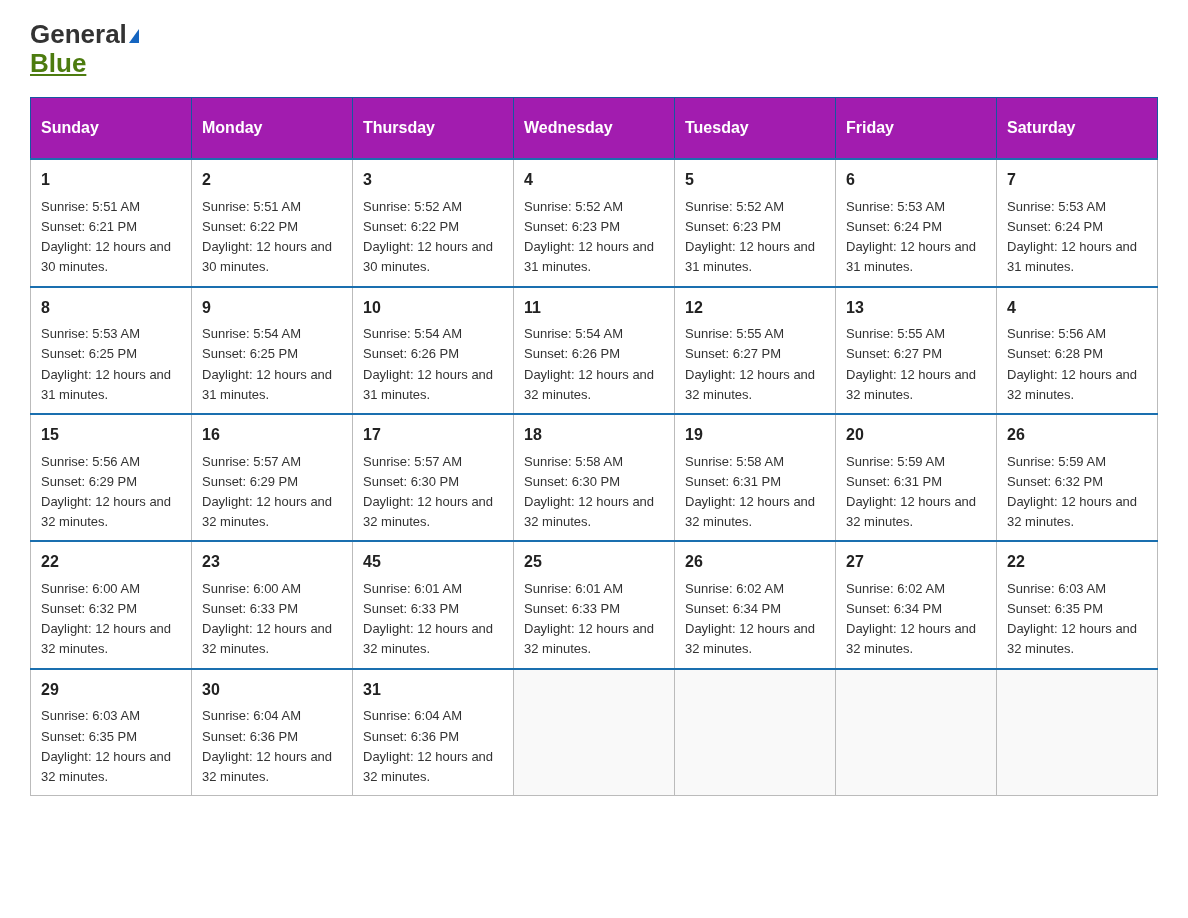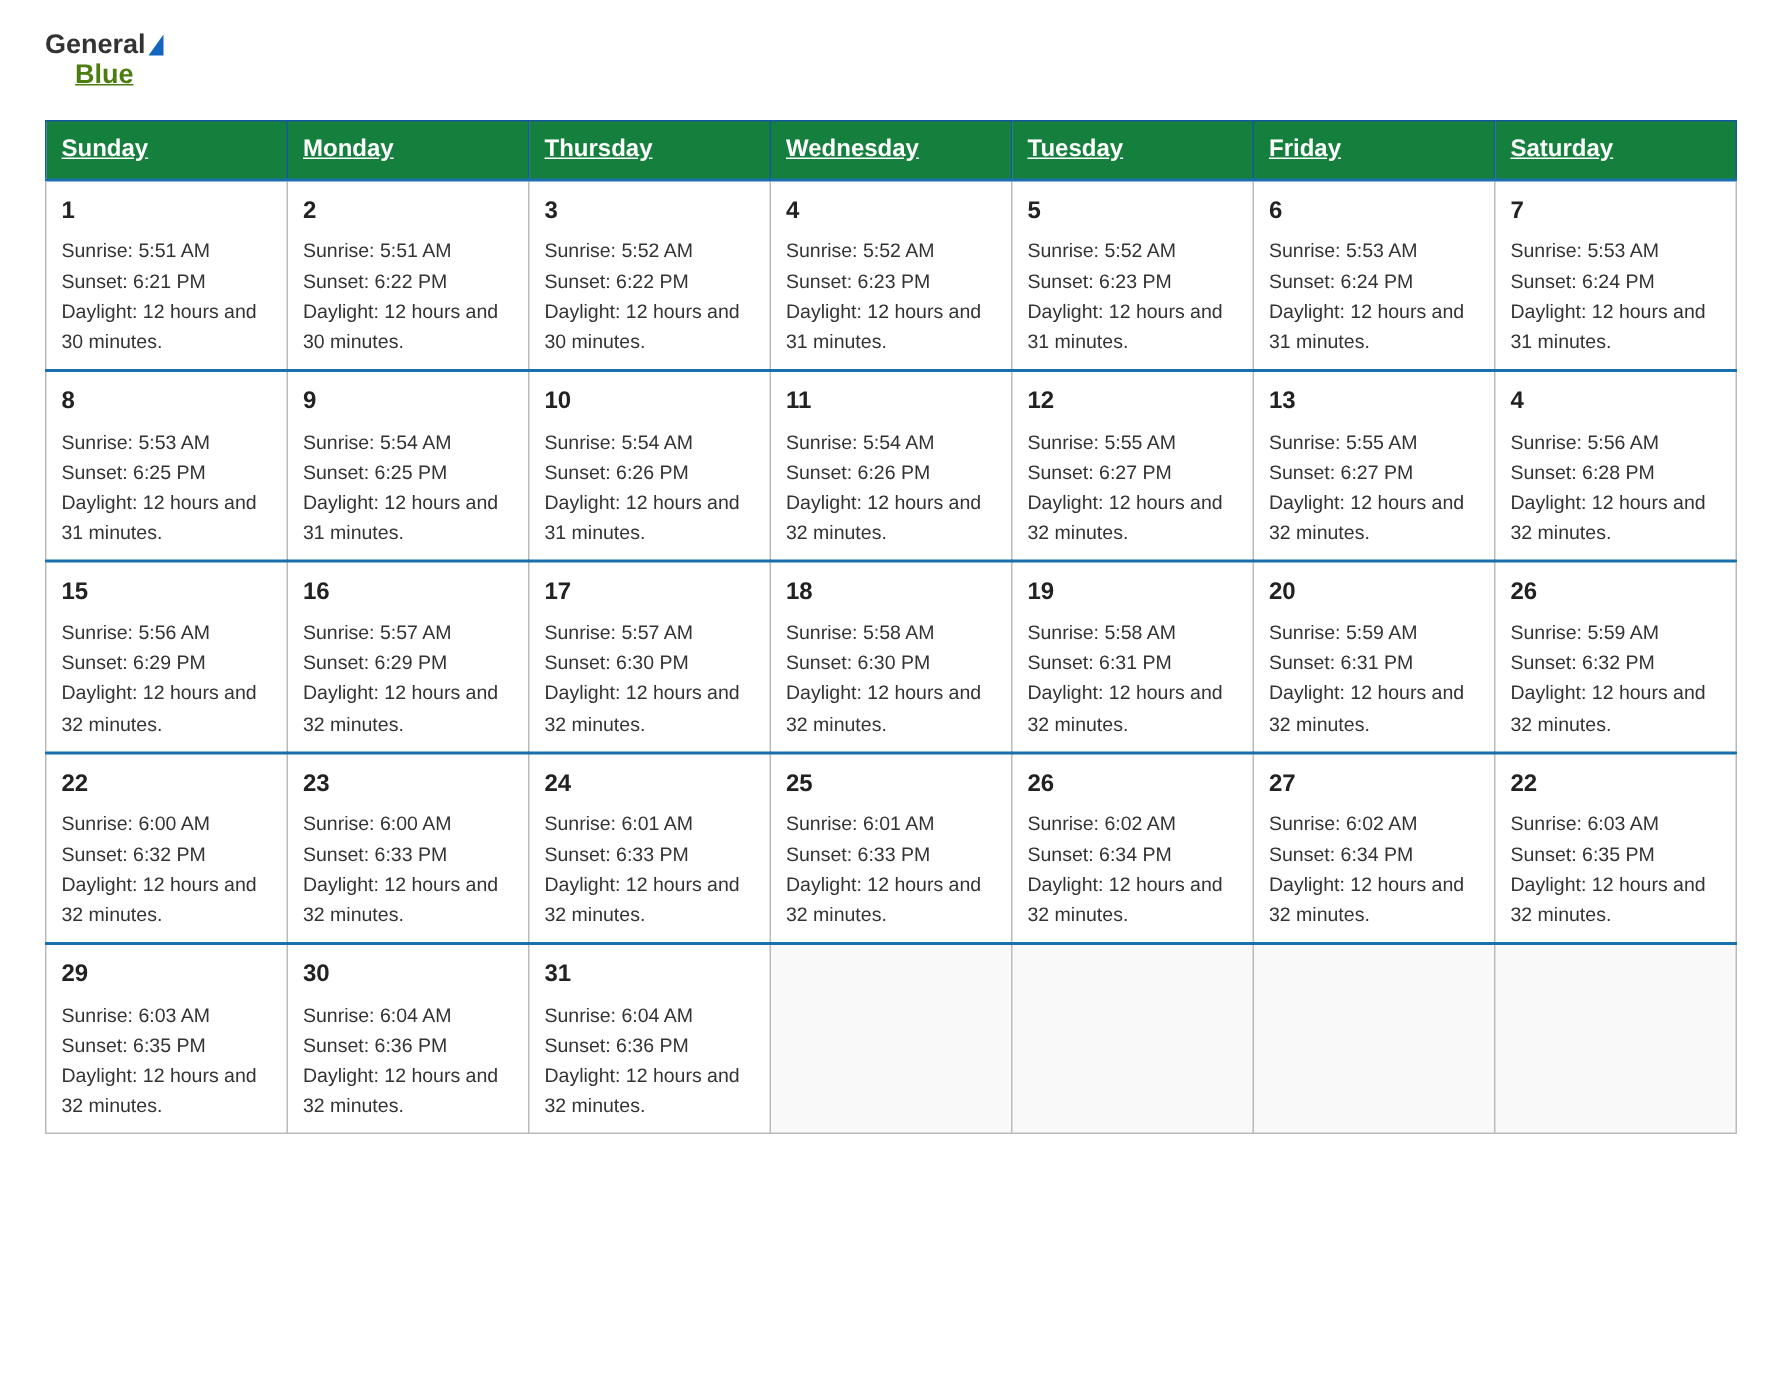--- a/index.html
+++ b/index.html
@@ -13,24 +13,23 @@
     }
     .header-row {
       display: flex;
       justify-content: space-between;
       align-items: flex-start;
       margin-bottom: 20px;
     }
     .logo {
       display: flex;
       flex-direction: column;
-      font-size: 18px;
+      font-size: 26px;
       font-weight: bold;
       line-height: 1.1;
-      text-align: center;
     }
     .logo-general { color: #333; }
     .logo-blue { color: #4d7c0f; text-decoration: underline; }
     .logo-triangle {
       display: inline-block;
       width: 0; height: 0;
       border-left: 10px solid transparent;
       border-bottom: 14px solid #1565c0;
       margin-left: 2px;
       vertical-align: middle;
@@ -49,28 +48,27 @@
       font-weight: normal;
       color: #444;
       margin-top: 4px;
     }
     .calendar {
       width: 100%;
       border-collapse: collapse;
       border: 1px solid #999;
     }
     .calendar thead tr th {
-      background-color: #15803d;
+      background-color: #a21caf;
       color: #fff;
       font-size: 16px;
       font-weight: bold;
-      padding: 10px 10px;
+      padding: 21px 10px;
       border: 1px solid #1558a0;
       text-align: left;
-      text-decoration: underline;
     }
     .calendar tbody tr td {
       border: 1px solid #bbb;
       vertical-align: top;
       padding: 8px 10px;
       min-height: 100px;
       font-size: 13px;
       line-height: 1.55;
       width: 14.28%;
     }
@@ -138,21 +136,21 @@
         <td><span class="day-num">16</span><span>Sunrise: 5:57 AM</span><br><span>Sunset: 6:29 PM</span><br><span>Daylight: 12 hours and 32 minutes.</span></td>
         <td><span class="day-num">17</span><span>Sunrise: 5:57 AM</span><br><span>Sunset: 6:30 PM</span><br><span>Daylight: 12 hours and 32 minutes.</span></td>
         <td><span class="day-num">18</span><span>Sunrise: 5:58 AM</span><br><span>Sunset: 6:30 PM</span><br><span>Daylight: 12 hours and 32 minutes.</span></td>
         <td><span class="day-num">19</span><span>Sunrise: 5:58 AM</span><br><span>Sunset: 6:31 PM</span><br><span>Daylight: 12 hours and 32 minutes.</span></td>
         <td><span class="day-num">20</span><span>Sunrise: 5:59 AM</span><br><span>Sunset: 6:31 PM</span><br><span>Daylight: 12 hours and 32 minutes.</span></td>
         <td><span class="day-num">26</span><span>Sunrise: 5:59 AM</span><br><span>Sunset: 6:32 PM</span><br><span>Daylight: 12 hours and 32 minutes.</span></td>
       </tr>
       <tr>
         <td><span class="day-num">22</span><span>Sunrise: 6:00 AM</span><br><span>Sunset: 6:32 PM</span><br><span>Daylight: 12 hours and 32 minutes.</span></td>
         <td><span class="day-num">23</span><span>Sunrise: 6:00 AM</span><br><span>Sunset: 6:33 PM</span><br><span>Daylight: 12 hours and 32 minutes.</span></td>
-        <td><span class="day-num">24</span><span>Sunrise: 6:01 AM</span><br><span>Sunset: 6:33 PM</span><br><span>Daylight: 12 hours and 32 minutes.</span></td>
+        <td><span class="day-num">45</span><span>Sunrise: 6:01 AM</span><br><span>Sunset: 6:33 PM</span><br><span>Daylight: 12 hours and 32 minutes.</span></td>
         <td><span class="day-num">25</span><span>Sunrise: 6:01 AM</span><br><span>Sunset: 6:33 PM</span><br><span>Daylight: 12 hours and 32 minutes.</span></td>
         <td><span class="day-num">26</span><span>Sunrise: 6:02 AM</span><br><span>Sunset: 6:34 PM</span><br><span>Daylight: 12 hours and 32 minutes.</span></td>
         <td><span class="day-num">27</span><span>Sunrise: 6:02 AM</span><br><span>Sunset: 6:34 PM</span><br><span>Daylight: 12 hours and 32 minutes.</span></td>
         <td><span class="day-num">22</span><span>Sunrise: 6:03 AM</span><br><span>Sunset: 6:35 PM</span><br><span>Daylight: 12 hours and 32 minutes.</span></td>
       </tr>
       <tr>
         <td><span class="day-num">29</span><span>Sunrise: 6:03 AM</span><br><span>Sunset: 6:35 PM</span><br><span>Daylight: 12 hours and 32 minutes.</span></td>
         <td><span class="day-num">30</span><span>Sunrise: 6:04 AM</span><br><span>Sunset: 6:36 PM</span><br><span>Daylight: 12 hours and 32 minutes.</span></td>
         <td><span class="day-num">31</span><span>Sunrise: 6:04 AM</span><br><span>Sunset: 6:36 PM</span><br><span>Daylight: 12 hours and 32 minutes.</span></td>
         <td class="empty"></td>

